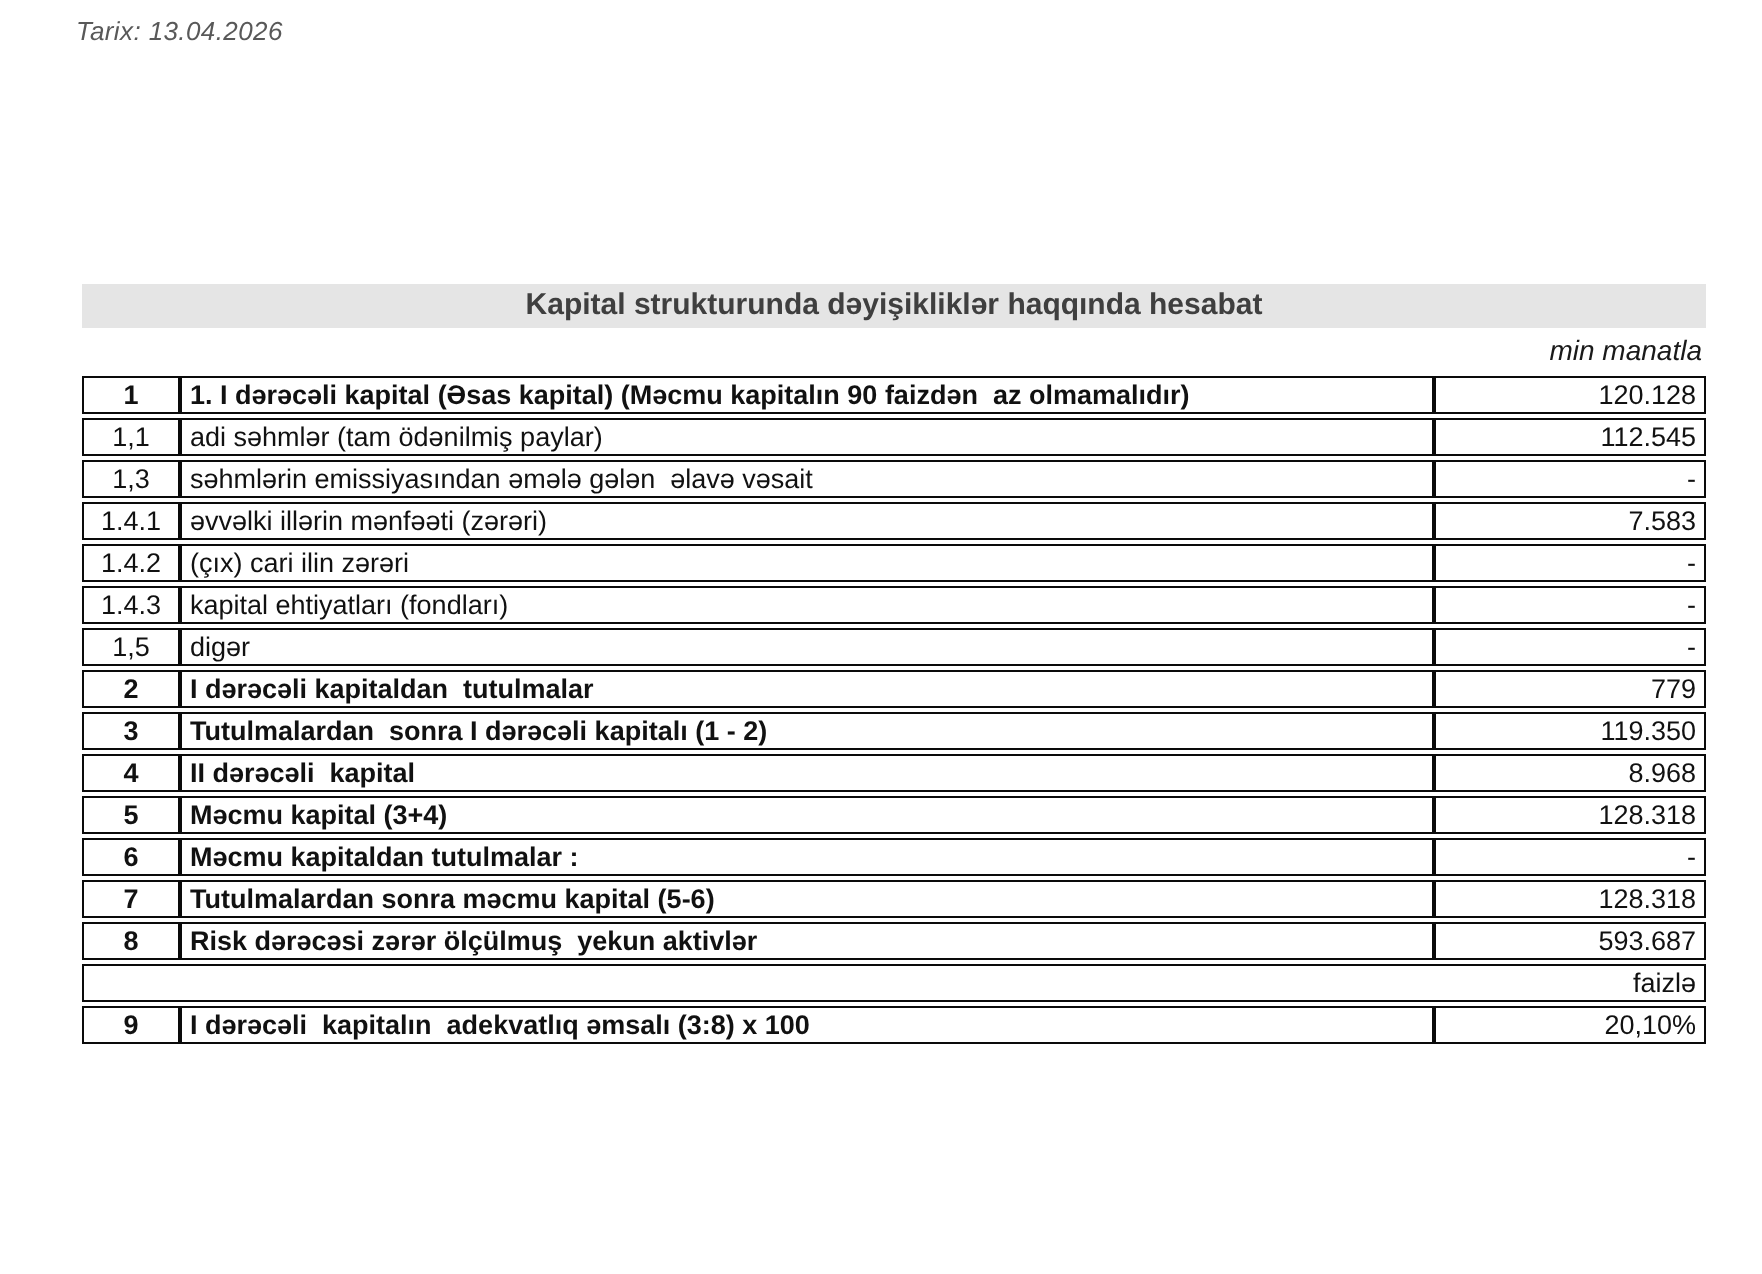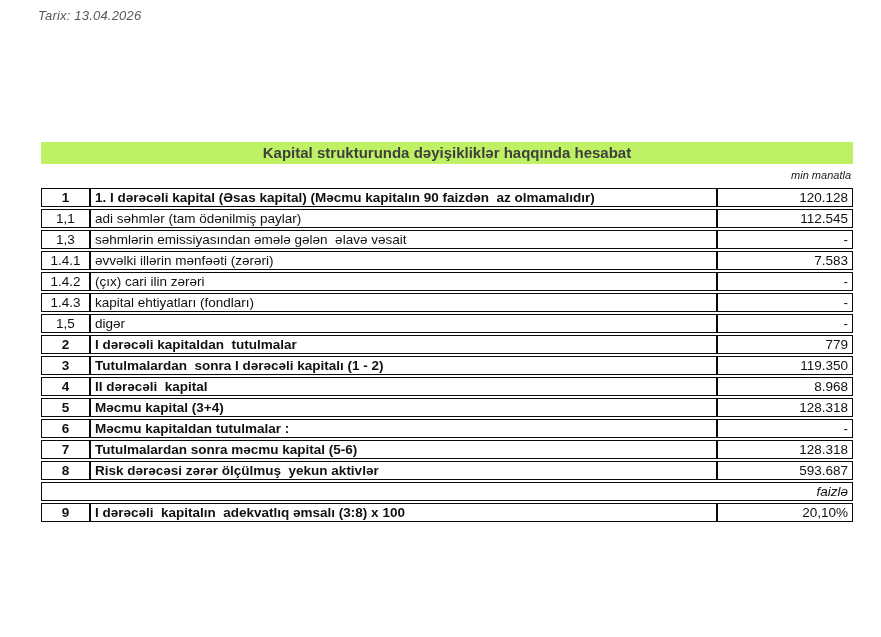--- a/index.html
+++ b/index.html
@@ -35,21 +35,21 @@
     font-size: 15px;
     text-align: center;
     line-height: 22px;
   }
 
   .unit-note {
     width: 100%;
     height: 23px;
     text-align: right;
     font-style: italic;
-    font-size: 11px;
+    font-size: 14px;
     color: #1a1a1a;
     line-height: 23px;
     padding-right: 2px;
   }
 
   table.capital {
     width: 100%;
     border-collapse: separate;
     border-spacing: 0 2px;
     margin-top: -1px;
@@ -77,35 +77,34 @@
     text-align: left;
   }
   td.value-cell {
     width: 136px;
     text-align: right;
   }
   td.bold { font-weight: bold; }
   td.value-cell.bold { font-weight: normal; }
   td.note-cell {
     text-align: right;
-    font-style: italic;
     font-weight: normal;
     color: #1a1a1a;
   }
 </style>
 </head>
 <body>
 
 <div class="page">
 
   <div class="tarix" style="color: rgb(89, 89, 89); text-align: right;">Tarix: 13.04.2026</div>
 
   <div class="report">
 
-    <div class="title-bar" style="background: #bef264; color: rgb(63, 63, 63);">Kapital strukturunda dəyişikliklər haqqında hesabat</div>
+    <div class="title-bar" style="background: #e5e5e5; color: rgb(63, 63, 63);">Kapital strukturunda dəyişikliklər haqqında hesabat</div>
 
     <div class="unit-note">min manatla</div>
 
     <table class="capital">
       <tbody id="table-body">
           <tr>
             <td class="num-cell bold">1</td>
             <td class="label-cell bold">1. I dərəcəli kapital (Əsas kapital) (Məcmu kapitalın 90 faizdən  az olmamalıdır)</td>
             <td class="value-cell bold">120.128</td>
           </tr>

